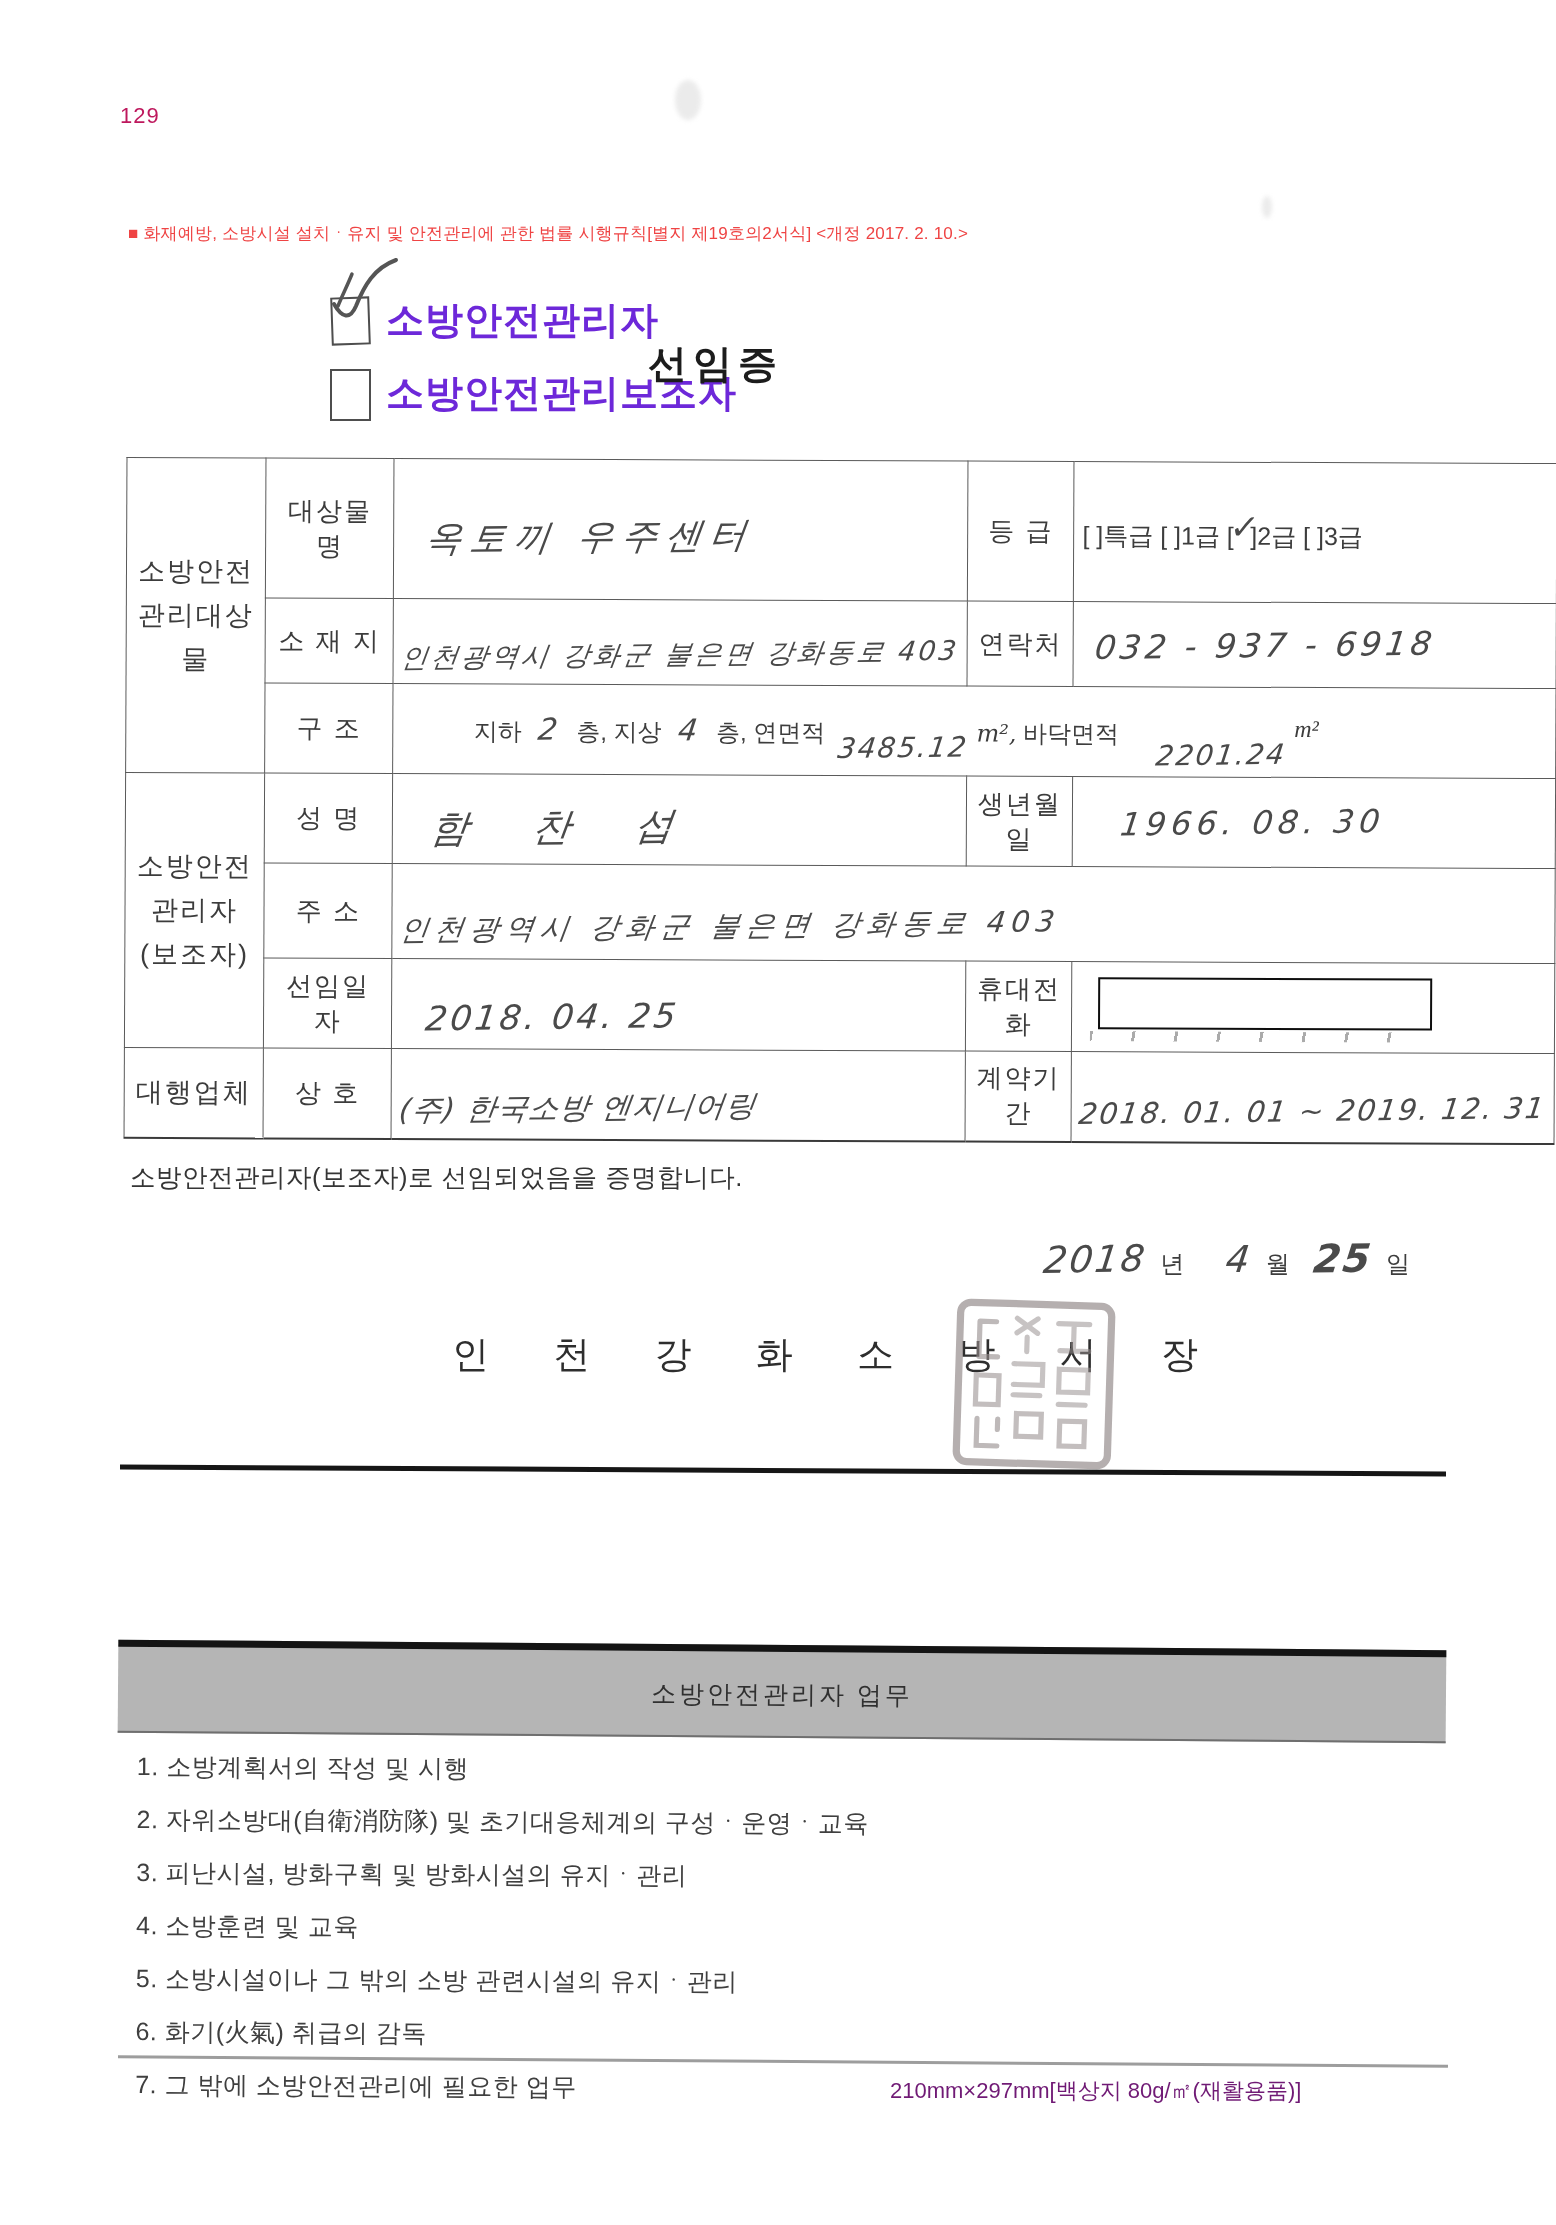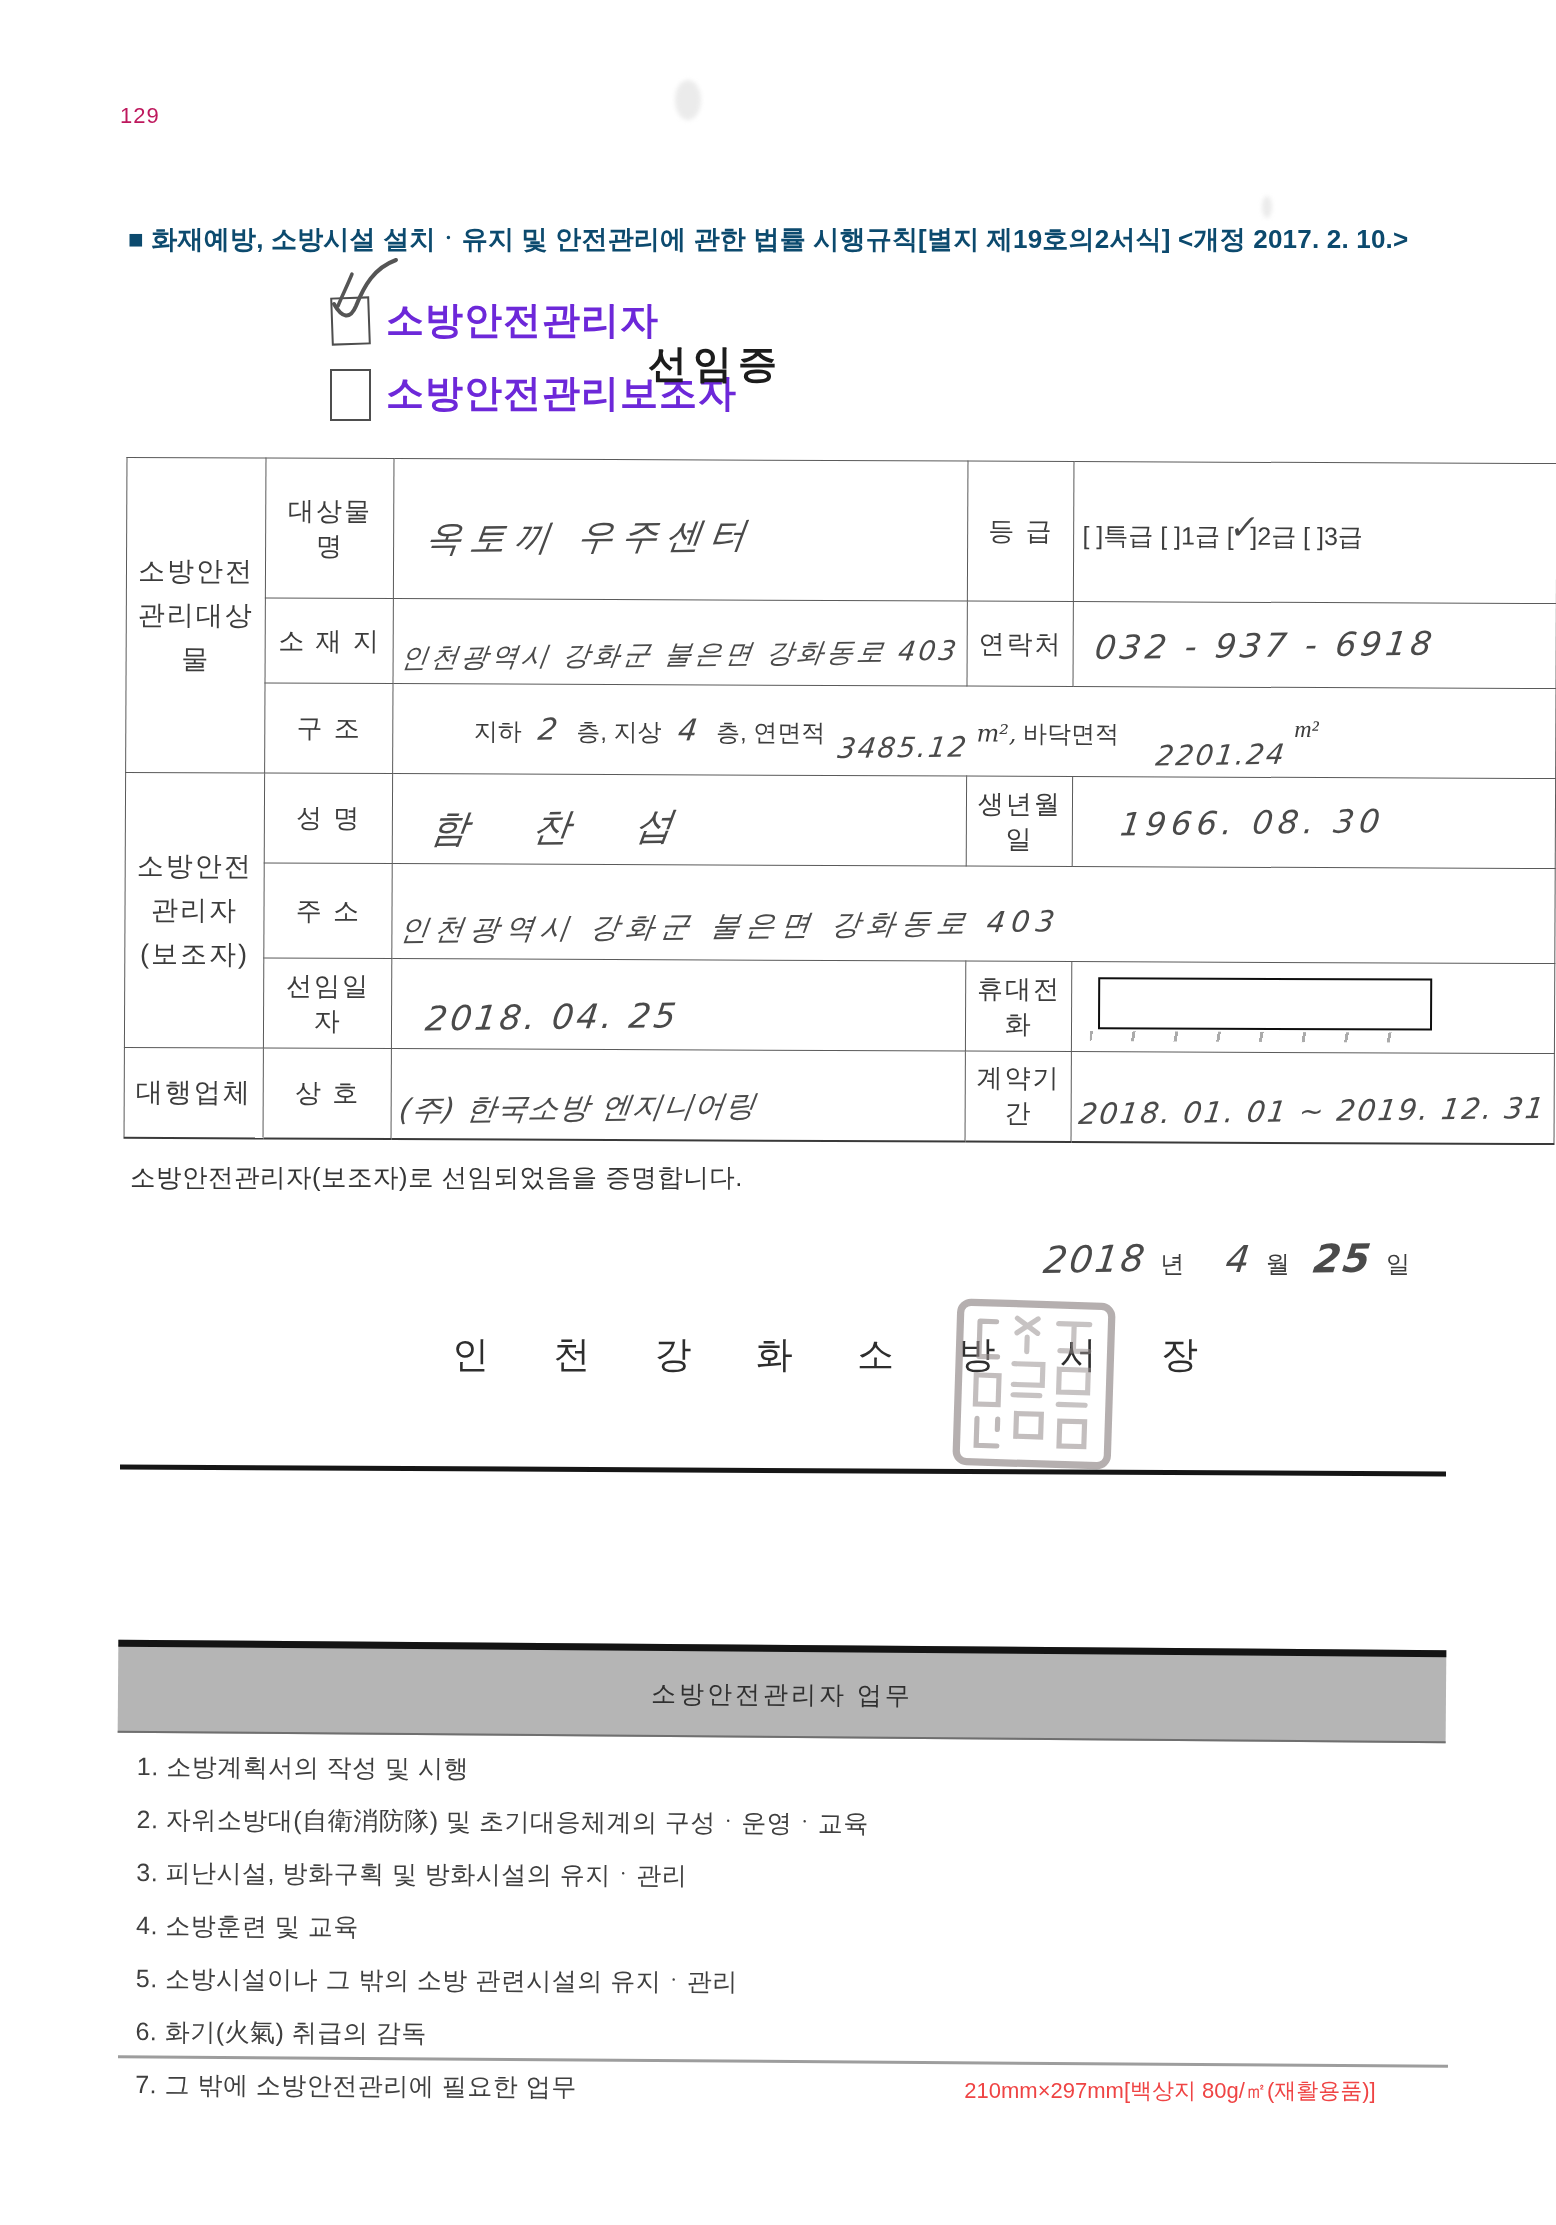--- a/index.html
+++ b/index.html
@@ -10,21 +10,21 @@
   .abs{position:absolute;}
   
   .print{color:#3d3d3d;}
   
   .hw{
     font-family:"DejaVu Sans",sans-serif;font-style:italic;color:#4a4a4a;
     display:inline-block;transform:skewX(-8deg) rotate(-1deg);letter-spacing:2px;
   }
   
   #page-number{left:120px;top:103px;font-size:22px;color:#be185d;letter-spacing:1px;}
-  #notice{left:128px;top:222px;font-size:26px;color:#0c4a6e;letter-spacing:0.2px;white-space:nowrap;font-weight:bold;}
+  #notice{left:128px;top:222px;font-size:17px;color:#ef4444;letter-spacing:0.2px;white-space:nowrap;}
   .cbx{position:absolute;border:2px solid #4e4e4e;background:#fff;}
   #cbx1{left:331px;top:297px;width:35px;height:44px;transform:rotate(-2deg);}
   #cbx2{left:330px;top:369px;width:37px;height:48px;}
   .cbx-label{position:absolute;font-size:38px;font-weight:bold;color:#6d28d9;letter-spacing:1px;}
   #cbx1-label{left:386px;top:295px;}
   #cbx2-label{left:386px;top:368px;}
   #tick{left:312px;top:252px;width:100px;height:90px;}
   #cert-title{left:648px;top:337px;font-size:39px;font-weight:bold;color:#1c1c1c;letter-spacing:6px;}
   
   #form-table{position:absolute;left:125px;top:460px;border-collapse:collapse;transform:rotate(0.25deg);}
@@ -41,21 +41,21 @@
   #stamp{left:950px;top:1296px;width:168px;height:176px;color:#968d8d;transform:rotate(1.8deg);opacity:0.88;}
   #thick-rule{left:120px;top:1468px;width:1326px;height:5px;background:#161616;transform:rotate(0.3deg);}
   
   #duties-bar{left:118px;top:1645px;width:1328px;height:84px;background:#b5b5b5;
     border-top:7px solid #141414;border-bottom:2px solid #6f6f6f;transform:rotate(0.45deg);
     display:flex;align-items:center;justify-content:center;}
   #duties-bar span{font-size:25px;color:#303030;letter-spacing:3px;}
   #duties-list{left:136px;top:1752px;list-style:none;margin:0;padding:0;transform:rotate(0.3deg);}
   #duties-list li{font-size:25px;color:#3f3f3f;margin-bottom:20px;letter-spacing:0.5px;}
   #thin-rule{left:118px;top:2060px;width:1330px;height:3px;background:#9d9d9d;transform:rotate(0.4deg);}
-  #footer-note{left:890px;top:2076px;width:560px;text-align:center;font-size:22px;color:#ef4444;}
+  #footer-note{left:890px;top:2076px;width:560px;text-align:left;font-size:22px;color:#701a75;}
   
   #phone-box{position:relative;margin:4px 0 0 18px;width:330px;height:48px;background:#fff;border:2.5px solid #0e0e0e;}
   #phone-strokes{position:relative;margin:2px 0 0 10px;width:320px;height:10px;opacity:0.65;
     background:repeating-linear-gradient(100deg,#7d7d7d 0 3px,transparent 3px 42px);}
   
   .smudge{position:absolute;background:#d8d8d8;border-radius:50%;filter:blur(2px);opacity:0.5;}
 </style>
 </head>
 <body>
 

